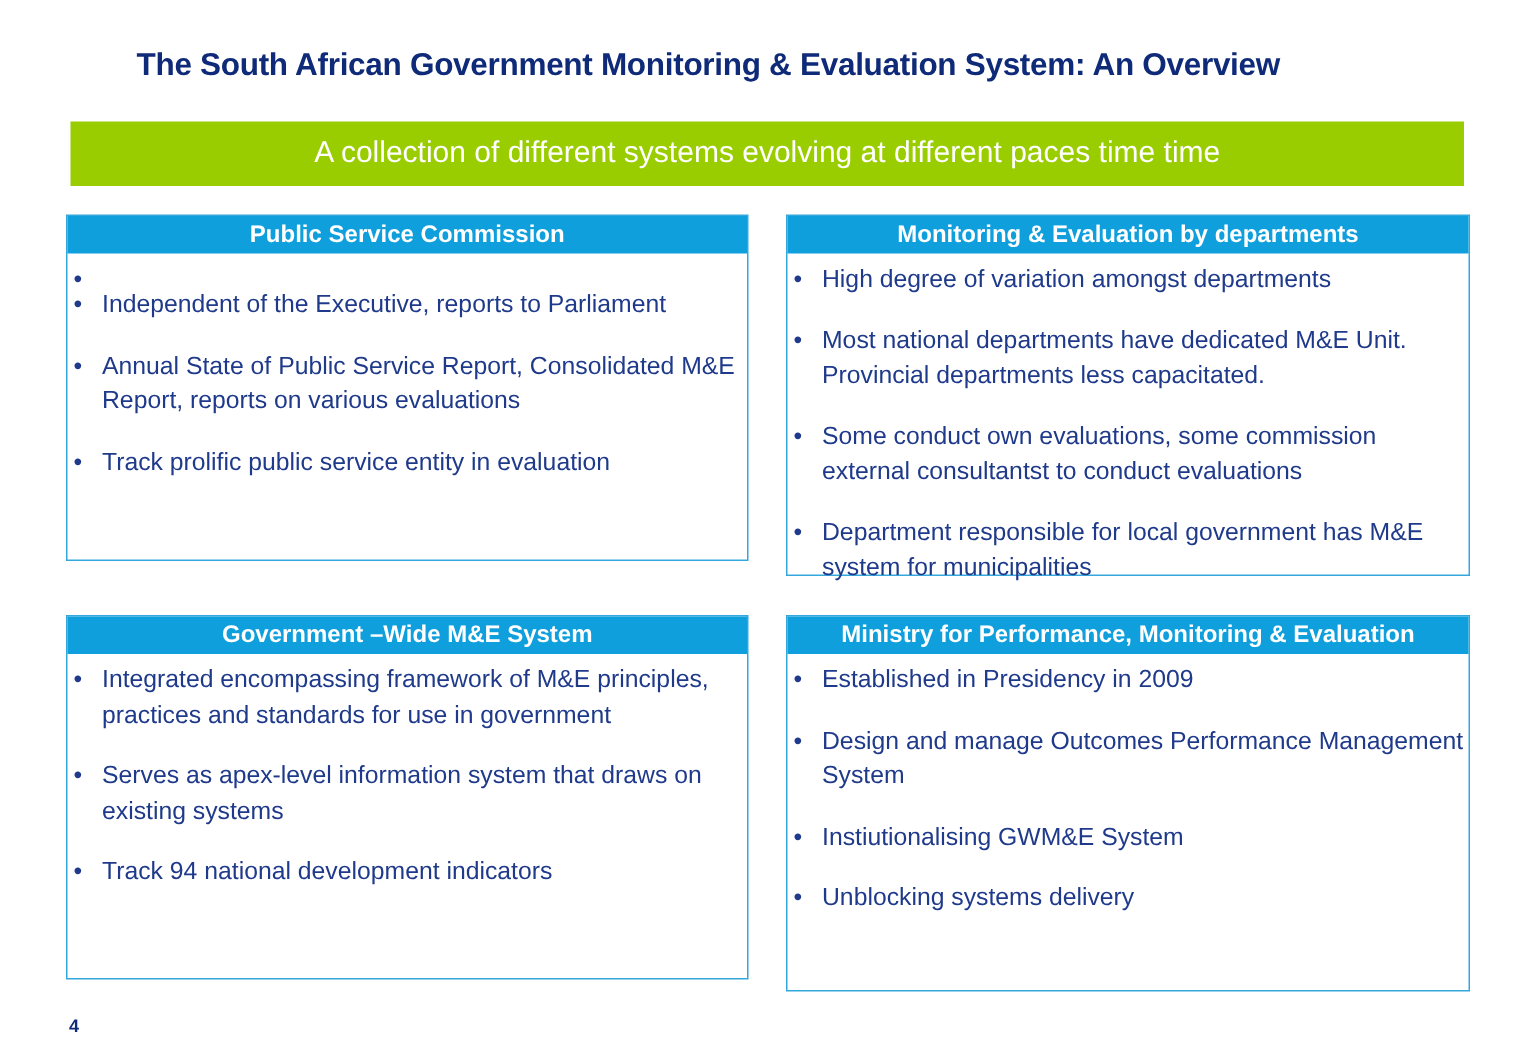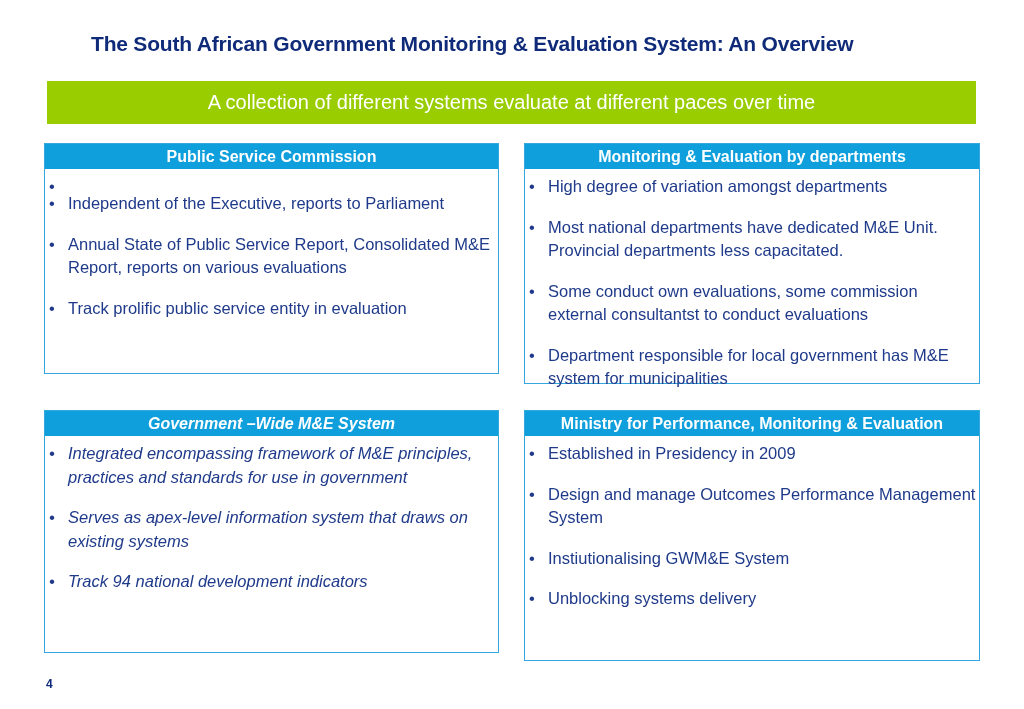--- a/index.html
+++ b/index.html
@@ -27,32 +27,32 @@
   .box li {
     position:relative; padding-left:23px; font-size:16.5px; line-height:23.5px;
     color:#1f3a8a; margin-bottom:17px;
   }
   .box li .bullet {
     position:absolute; left:4px; top:0; color:#1f3a8a;
   }
   .box li:last-child { margin-bottom:0; }
   #box-tl { left:44px; top:143px; width:455px; height:231px; }
   #box-tr { left:524px; top:143px; width:456px; height:241px; }
-  #box-bl { left:44px; top:410px; width:455px; height:243px;font-style:italic; }
+  #box-bl { left:44px; top:410px; width:455px; height:243px; }
   #box-br { left:524px; top:410px; width:456px; height:251px; }
   .page-num {
     position:absolute; left:46px; top:677px; font-size:12px; font-weight:bold; color:#0e2a78;
   }
 </style>
 </head>
 <body>
 
 <div class="title">The South African Government Monitoring &amp; Evaluation System: An Overview</div>
 
-<div class="banner">A collection of different systems evaluate at different paces over time</div>
+<div class="banner">A collection of different systems evolving at different paces time time</div>
 
 <div class="box" id="box-tl">
   <div class="box-header">Public Service Commission</div>
   <ul>
     <li><span class="bullet">•</span></li>
     <li><span class="bullet">•</span><span>Independent of the Executive, reports to Parliament</span></li>
     <li><span class="bullet">•</span><span>Annual State of Public Service Report, Consolidated M&amp;E Report, reports on various evaluations</span></li>
     <li><span class="bullet">•</span><span>Track prolific public service entity in evaluation</span></li>
   </ul>
 </div>

